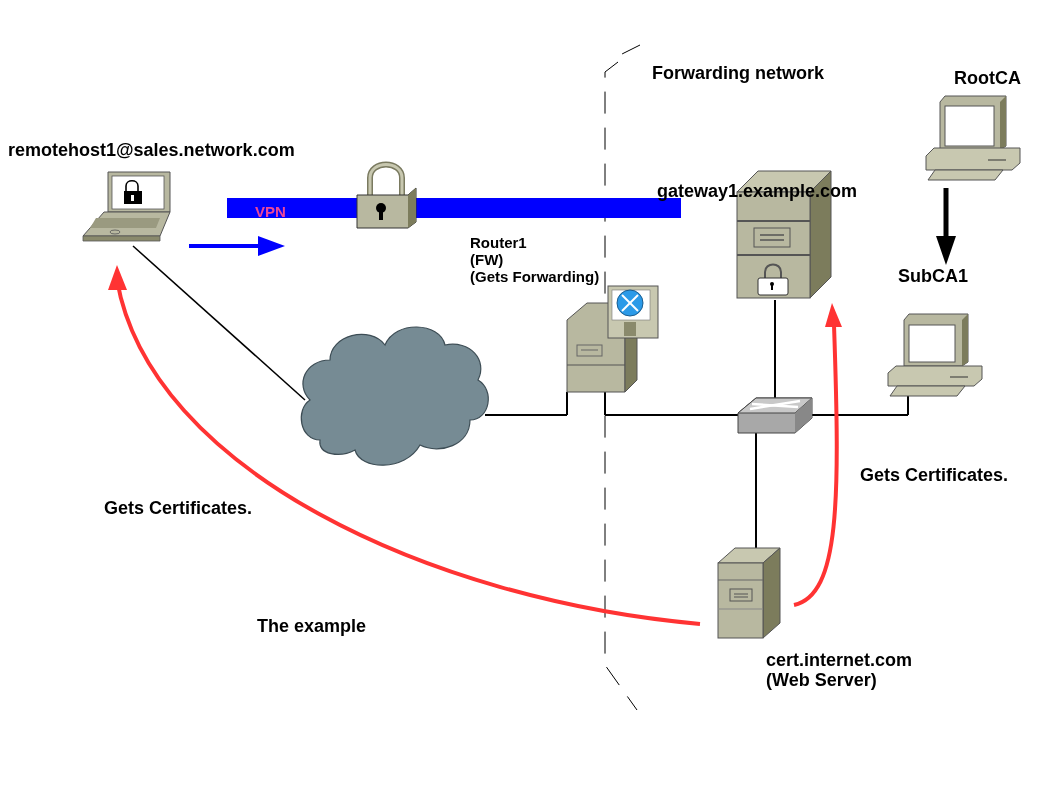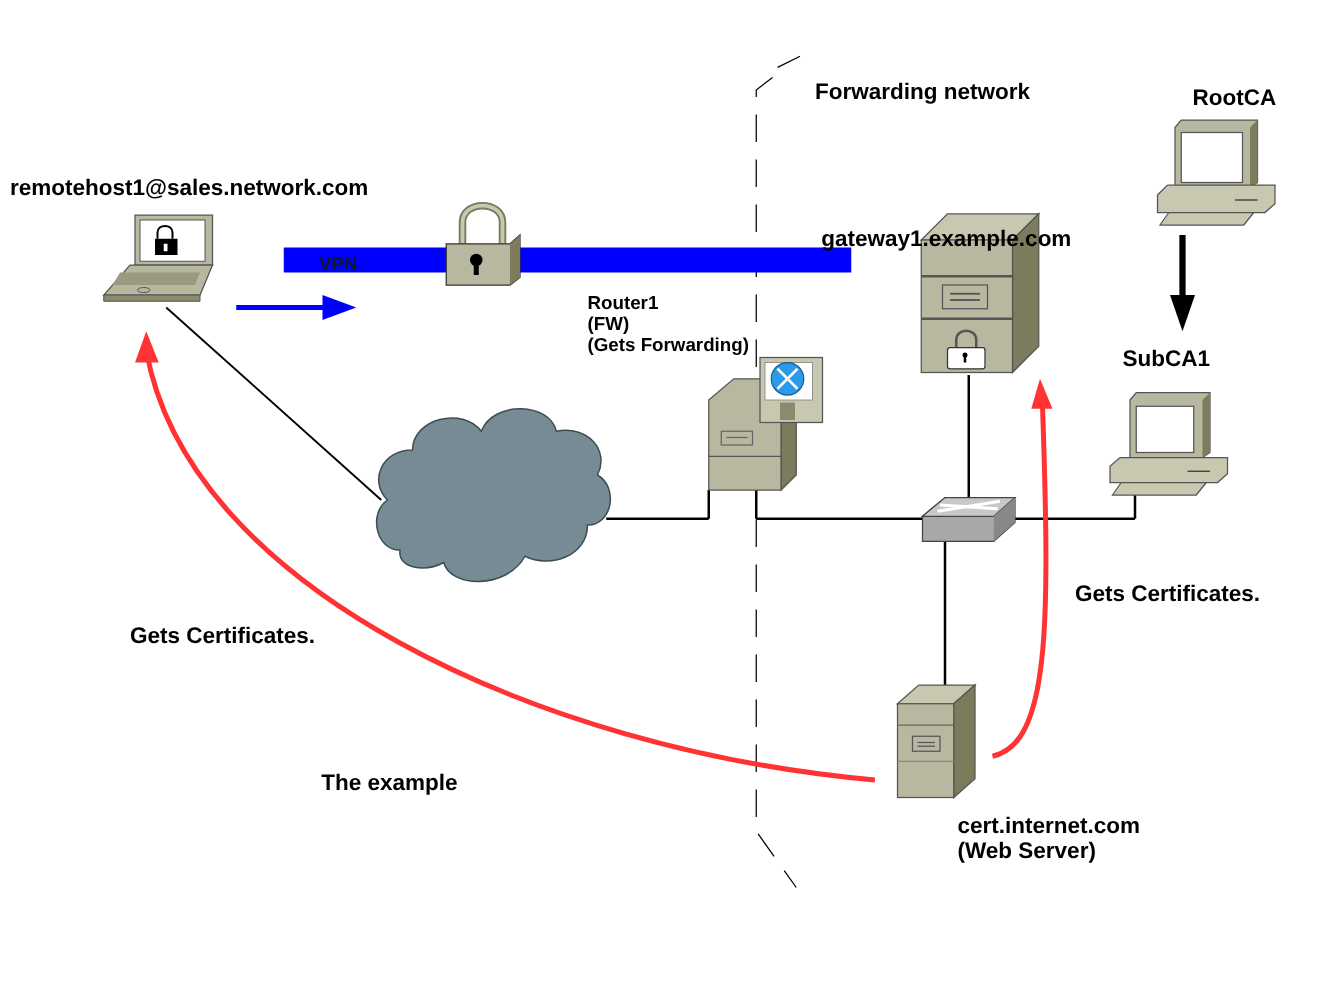--- a/index.html
+++ b/index.html
@@ -3,21 +3,21 @@
 <meta charset="utf-8">
 <style>
   html, body { margin: 0; padding: 0; background: #ffffff; }
   body { width: 1058px; height: 794px; position: relative; overflow: hidden;
          font-family: "Liberation Sans", sans-serif; }
   #diagram { position: absolute; left: 0; top: 0; }
   .lbl { position: absolute; font-family: "Liberation Sans", sans-serif; font-weight: bold;
          font-size: 18px; color: #000; white-space: nowrap; line-height: 20px; }
   .lbl.sm { font-size: 15px; line-height: 17px; }
   .right { text-align: left; }
-  .vpn-text { position: absolute; left: 255px; top: 203px; color: #0f172a; font-weight: bold;
+  .vpn-text { position: absolute; left: 255px; top: 203px; color: #ec4899; font-weight: bold;
               font-size: 15px; font-family: "Liberation Sans", sans-serif; }
 </style>
 </head>
 <body>
 
 <svg id="diagram" width="1058" height="794" viewBox="0 0 1058 794">
   <defs>
     <marker id="redhead" markerWidth="8" markerHeight="8" refX="4" refY="4" orient="auto" markerUnits="strokeWidth">
       <path d="M0,0 L8,4 L0,8 z" fill="#ff3333"></path>
     </marker>
@@ -157,21 +157,21 @@
     <path d="M825,327 L832,303 L842,327 Z" fill="#ff3333"></path>
   </g>
 </svg>
 
 <div class="lbl" style="left:8px; top:140px;">remotehost1@sales.network.com</div>
 <div class="vpn-text">VPN</div>
 
 <div class="lbl" style="left:652px; top:63px;">Forwarding network</div>
 <div class="lbl" style="left:657px; top:133px;margin-top:48px;">gateway1.example.com</div>
 <div class="lbl" style="left:954px; top:68px;">RootCA</div>
-<div class="lbl" style="left:898px; top:277px;">SubCA1</div>
+<div class="lbl" style="left:898px; top:266px;">SubCA1</div>
 
 <div class="lbl sm right" style="left:470px; top:234px; width:144px;">
   <div>Router1</div>
   <div>(FW)</div>
   <div>(Gets Forwarding)</div>
 </div>
 
 <div class="lbl" style="left:860px; top:465px;">Gets Certificates.</div>
 <div class="lbl" style="left:104px; top:498px;">Gets Certificates.</div>
 <div class="lbl" style="left:257px; top:616px;">The example</div>

